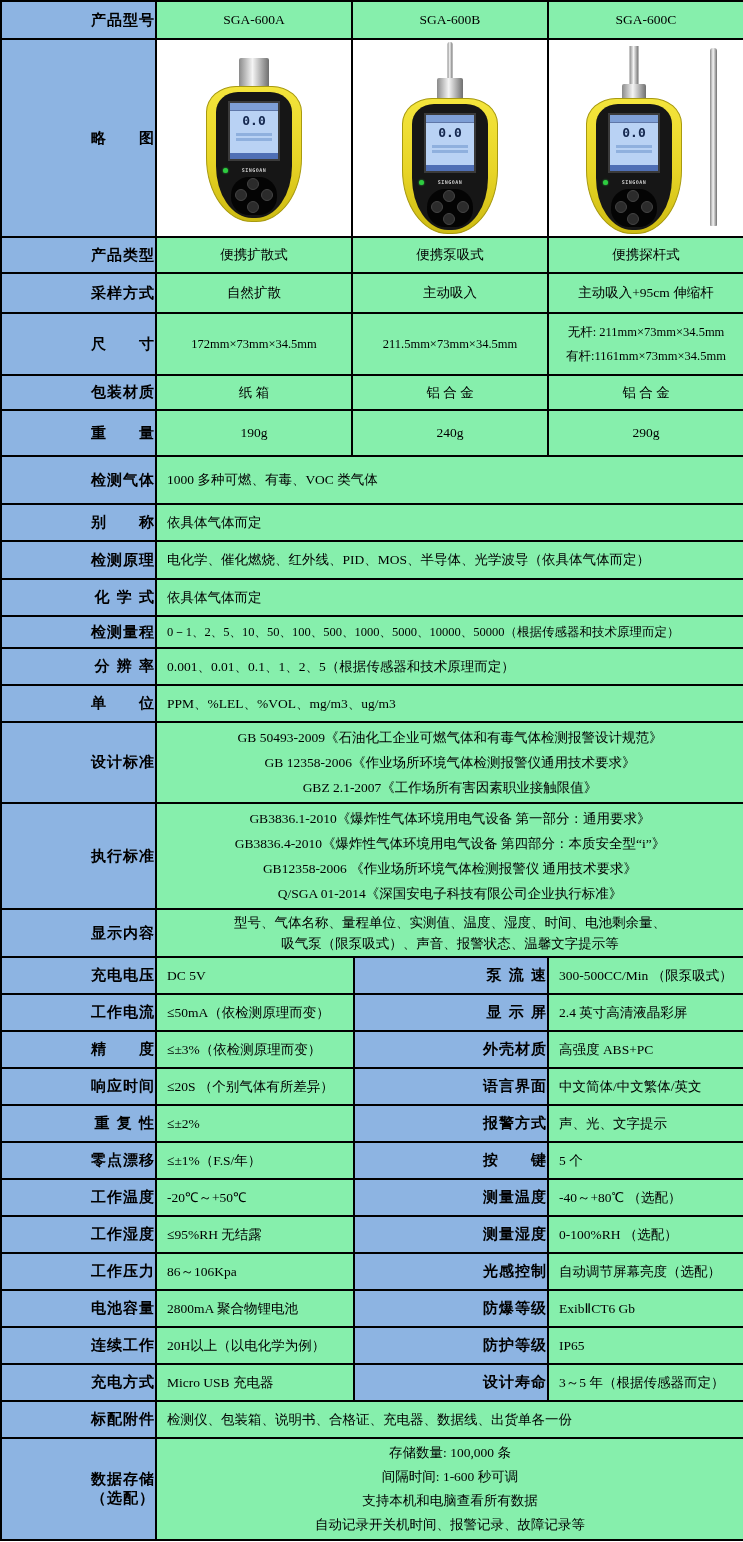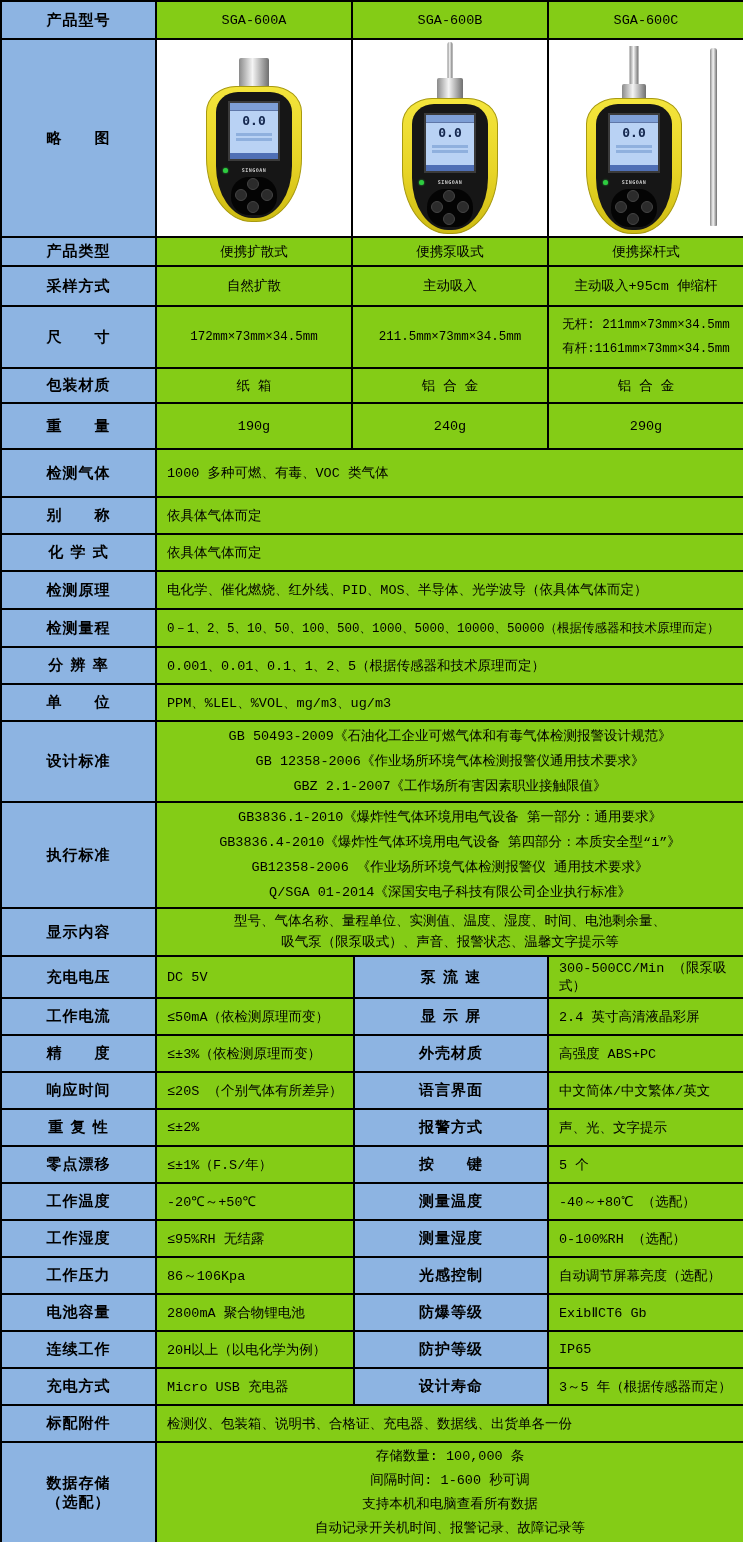--- a/index.html
+++ b/index.html
@@ -3,27 +3,27 @@
 <meta charset="utf-8">
 <style>
   * { margin:0; padding:0; box-sizing:border-box; }
   html,body { background:#ffffff; }
   body { width:743px; font-family:"DejaVu Sans", sans-serif; color:#000; }
   table { width:743px; table-layout:fixed; border-collapse:collapse; background:#fff; }
   td { border:2px solid #000; overflow:hidden; }
   #t2 { margin-top:-2px; }
 
   .lbl {
-    background:#8DB4E2; text-align:center; vertical-align:middle;
+    background:#8DB4E2; text-align:right; vertical-align:middle;
     font-weight:700; font-size:15px; letter-spacing:1px;
     font-family:"DejaVu Sans", sans-serif;
   }
   .val {
-    background:#84cc16; vertical-align:middle; font-size:13.5px;
-    font-family:Liberation Mono, monospace;
+    background:#86efac; vertical-align:middle; font-size:13.5px;
+    font-family:Liberation Serif, serif;
   }
   .val.center { text-align:center; }
   .val.left { text-align:left; padding:2px 10px; }
   .val .line { line-height:25px; text-align:center; }
   .imgcell { background:#ffffff; vertical-align:middle; }
 
   
   .dev { position:relative; width:170px; height:192px; margin:0 auto; }
   .cap, .probe, .rod {
     position:absolute; left:50%; transform:translateX(-50%);
@@ -168,21 +168,21 @@
               <div class="btn left"></div>
               <div class="btn right"></div>
               <div class="btn down"></div>
             </div>
           </div>
         </div>
       </div>
     </td>
   </tr>
 
-  <tr style="height:29px">
+  <tr style="height:36px">
     <td class="lbl">产品类型</td>
     <td class="val center">便携扩散式</td>
     <td class="val center">便携泵吸式</td>
     <td class="val center">便携探杆式</td>
   </tr>
   <tr style="height:40px">
     <td class="lbl">采样方式</td>
     <td class="val center">自然扩散</td>
     <td class="val center">主动吸入</td>
     <td class="val center">主动吸入+95cm 伸缩杆</td>
@@ -210,29 +210,29 @@
   </tr>
 
   <tr style="height:48px">
     <td class="lbl">检测气体</td>
     <td class="val left" colspan="3">1000 多种可燃、有毒、VOC 类气体</td>
   </tr>
   <tr style="height:37px">
     <td class="lbl">别　　称</td>
     <td class="val left" colspan="3">依具体气体而定</td>
   </tr>
-  <tr style="height:37px">
-    <td class="lbl">化 学 式</td>
-    <td class="val left" colspan="3">依具体气体而定</td>
-  </tr>
   <tr style="height:38px">
     <td class="lbl">检测原理</td>
     <td class="val left" colspan="3">电化学、催化燃烧、红外线、PID、MOS、半导体、光学波导（依具体气体而定）</td>
   </tr>
-  <tr style="height:38px">
+  <tr style="height:37px">
+    <td class="lbl">化 学 式</td>
+    <td class="val left" colspan="3">依具体气体而定</td>
+  </tr>
+  <tr style="height:32px">
     <td class="lbl">检测量程</td>
     <td class="val left" colspan="3" style="font-size:12.5px">0－1、2、5、10、50、100、500、1000、5000、10000、50000（根据传感器和技术原理而定）</td>
   </tr>
   <tr style="height:37px">
     <td class="lbl">分 辨 率</td>
     <td class="val left" colspan="3">0.001、0.01、0.1、1、2、5（根据传感器和技术原理而定）</td>
   </tr>
   <tr style="height:37px">
     <td class="lbl">单　　位</td>
     <td class="val left" colspan="3">PPM、%LEL、%VOL、mg/m3、ug/m3</td>

